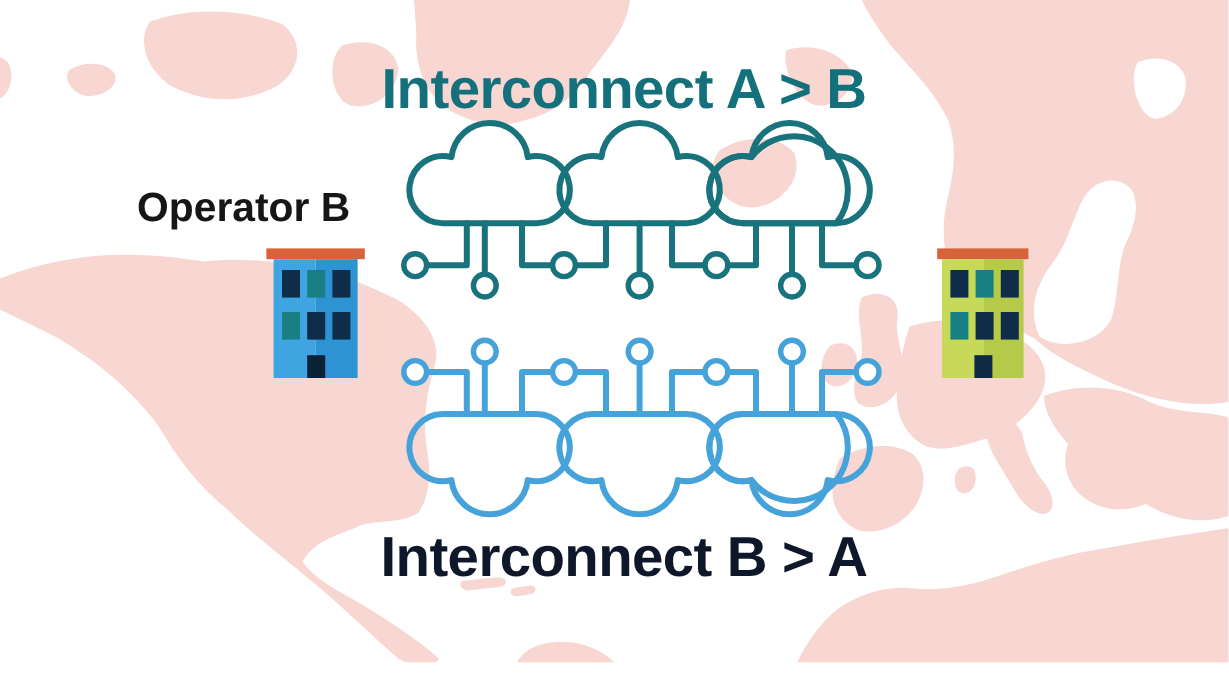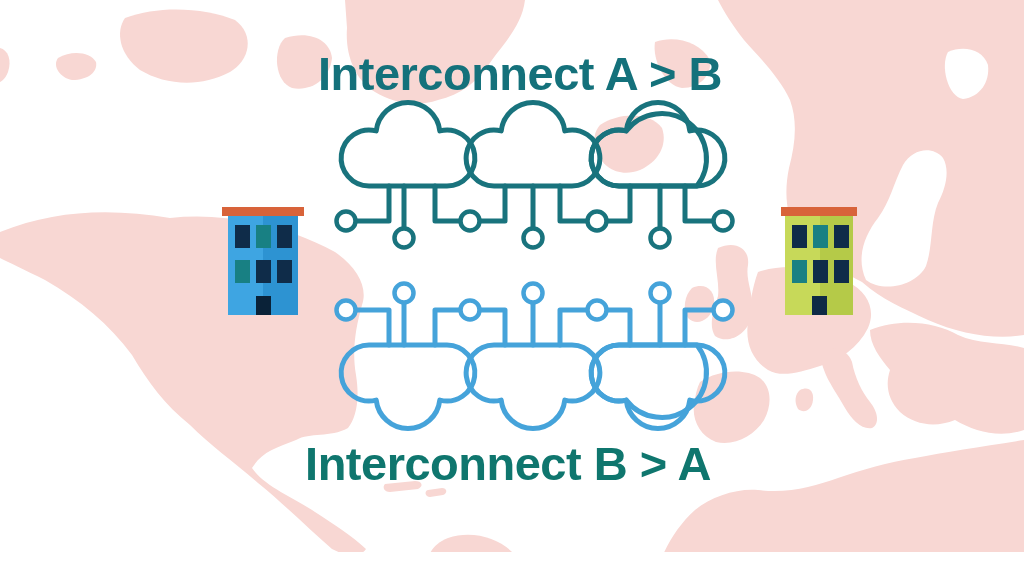--- a/index.html
+++ b/index.html
@@ -7,21 +7,21 @@
     position:relative;width:1024px;height:552px;overflow:hidden;background:#ffffff;
     font-family:"Liberation Sans", sans-serif;
   }
   .stage svg{position:absolute;left:0;top:0;display:block;}
   .title{
     position:absolute;transform:translateX(-50%);
     font-weight:700;font-size:47px;line-height:1;white-space:nowrap;
     letter-spacing:-0.5px;
   }
   .title-top{left:520px;top:50px;color:#14717b;}
-  .title-bottom{left:508px;top:440px;color:#0f766e;}
+  .title-bottom{left:520px;top:440px;color:#0f172a;}
   .op-label{
     position:absolute;transform:translateX(-50%);
     font-weight:700;font-size:34px;line-height:1;white-space:nowrap;color:#161616;
   }
   .op-label-left{left:203px;top:156px;}
   .op-label-right{left:884px;top:156px;}
 </style>
 </head>
 <body>
 
@@ -109,14 +109,15 @@
       <rect x="813" y="260" width="15" height="23" fill="#0f2c49"></rect>
       <rect x="834" y="260" width="15" height="23" fill="#0f2c49"></rect>
       <rect x="812" y="296" width="15" height="19" fill="#0e2a45"></rect>
     </g>
   </svg>
 
   <div class="title title-top">Interconnect A &gt; B</div>
 
   <div class="title title-bottom">Interconnect B &gt; A</div>
 
+  <div class="op-label op-label-left">Operator B</div>
 
 </div>
 
 </body></html>

